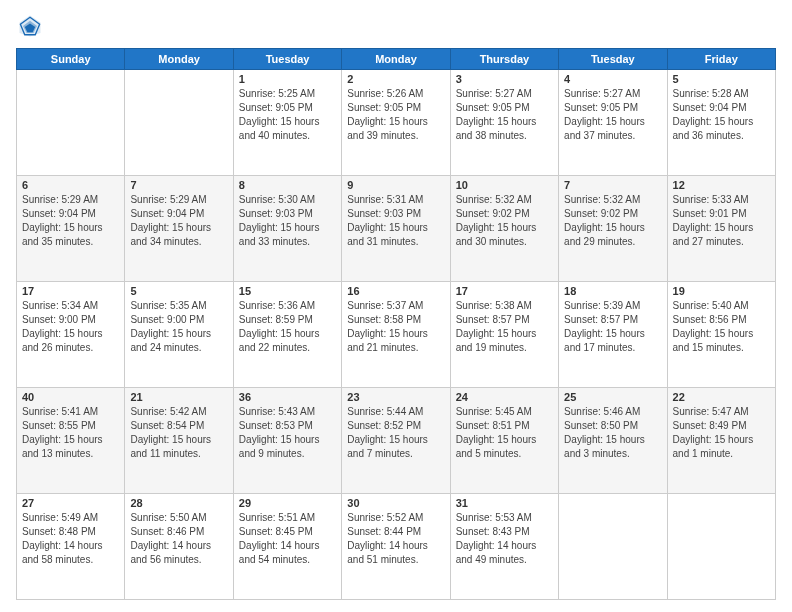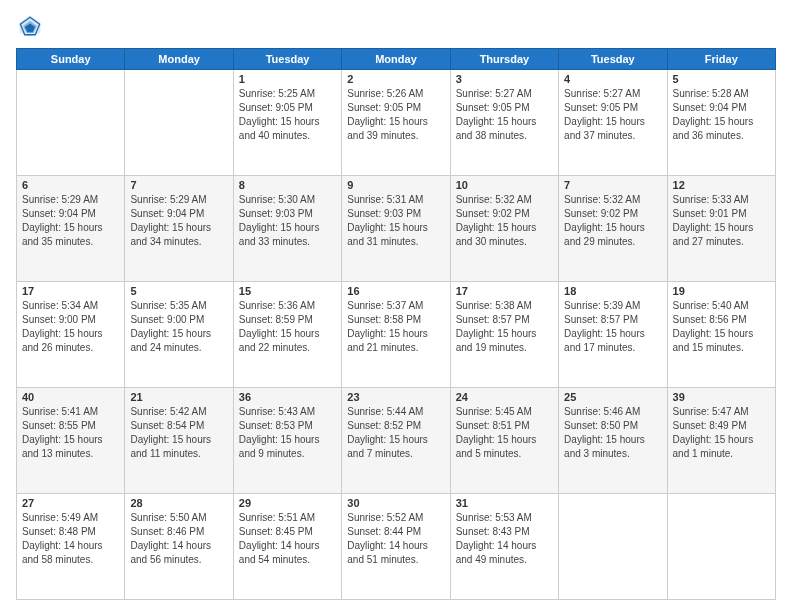--- a/index.html
+++ b/index.html
@@ -242,21 +242,21 @@
           </td>
           <td>
             <span class="day-num">24</span>
             <div class="day-info">Sunrise: 5:45 AM<br>Sunset: 8:51 PM<br>Daylight: 15 hours and 5 minutes.</div>
           </td>
           <td>
             <span class="day-num">25</span>
             <div class="day-info">Sunrise: 5:46 AM<br>Sunset: 8:50 PM<br>Daylight: 15 hours and 3 minutes.</div>
           </td>
           <td>
-            <span class="day-num">39</span>
+            <span class="day-num">22</span>
             <div class="day-info">Sunrise: 5:47 AM<br>Sunset: 8:49 PM<br>Daylight: 15 hours and 1 minute.</div>
           </td>
         </tr>
         <tr>
           <td>
             <span class="day-num">27</span>
             <div class="day-info">Sunrise: 5:49 AM<br>Sunset: 8:48 PM<br>Daylight: 14 hours and 58 minutes.</div>
           </td>
           <td>
             <span class="day-num">28</span>

